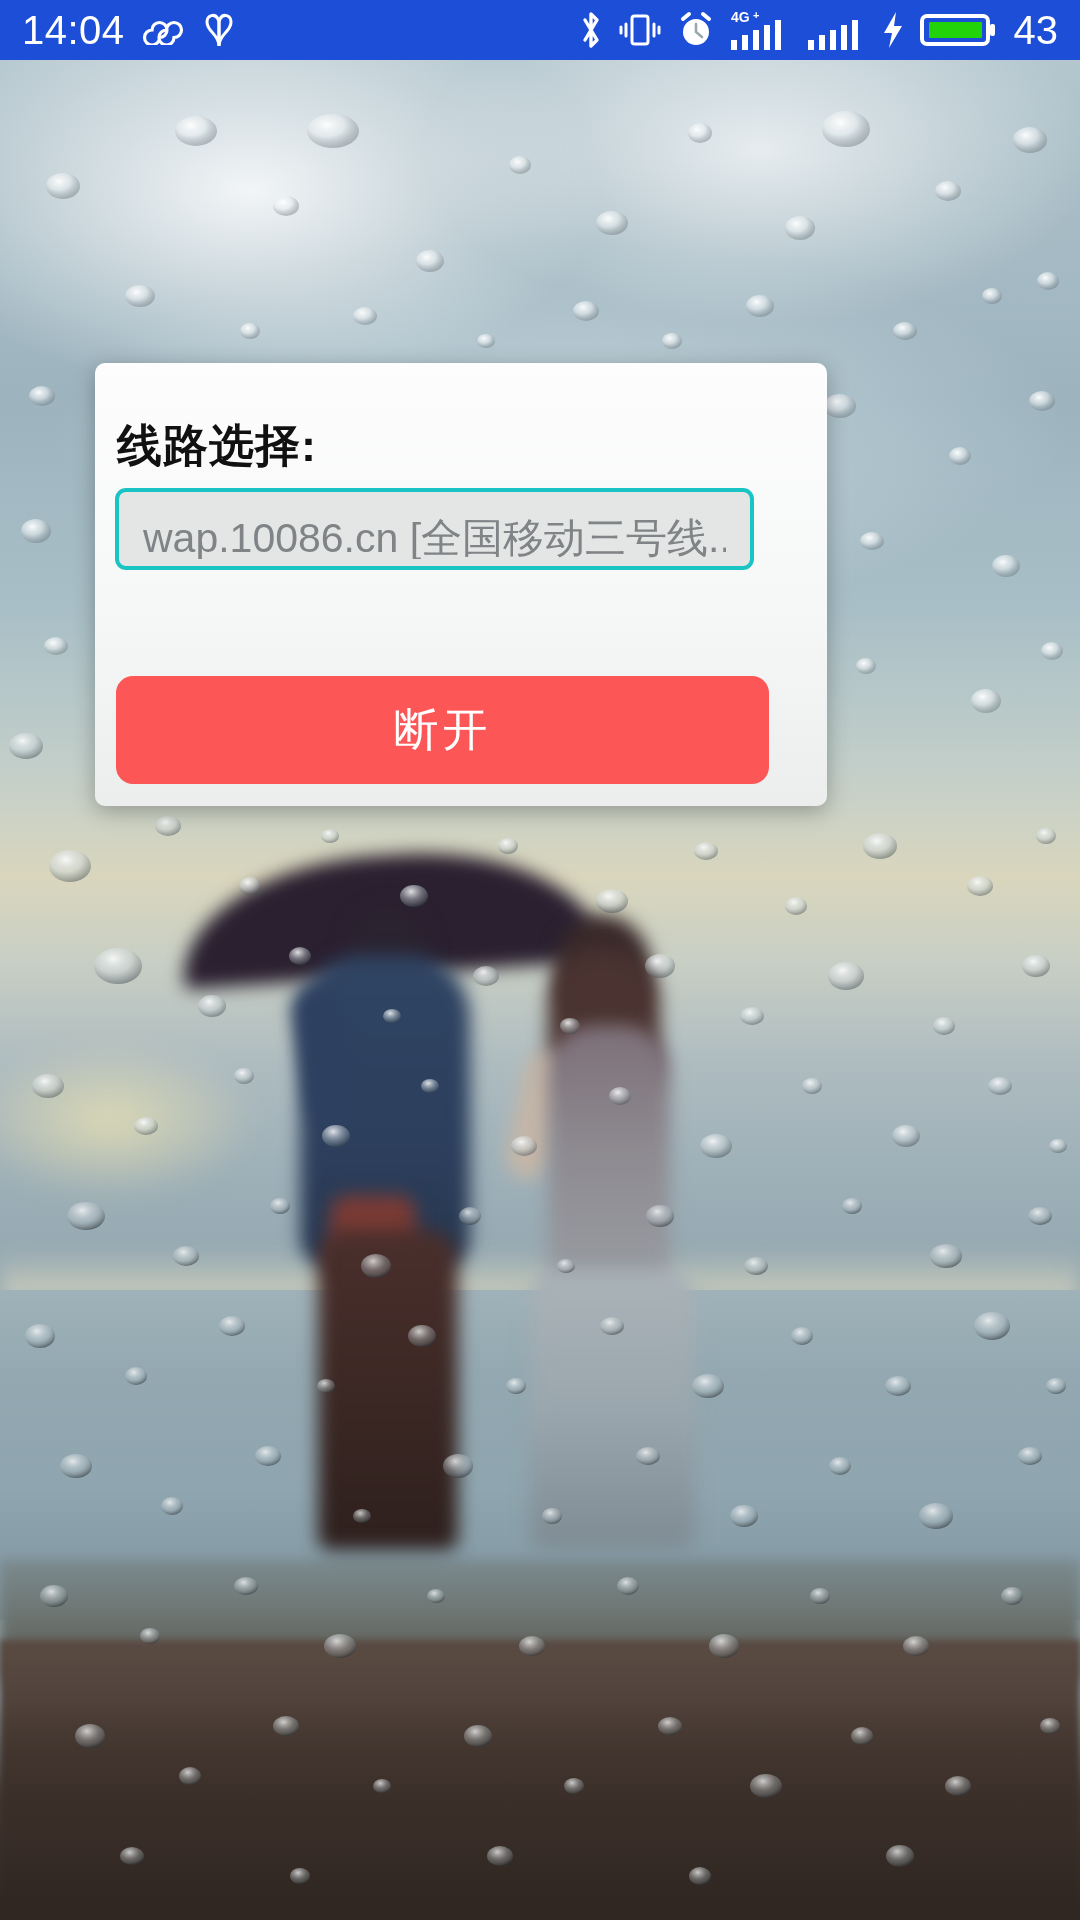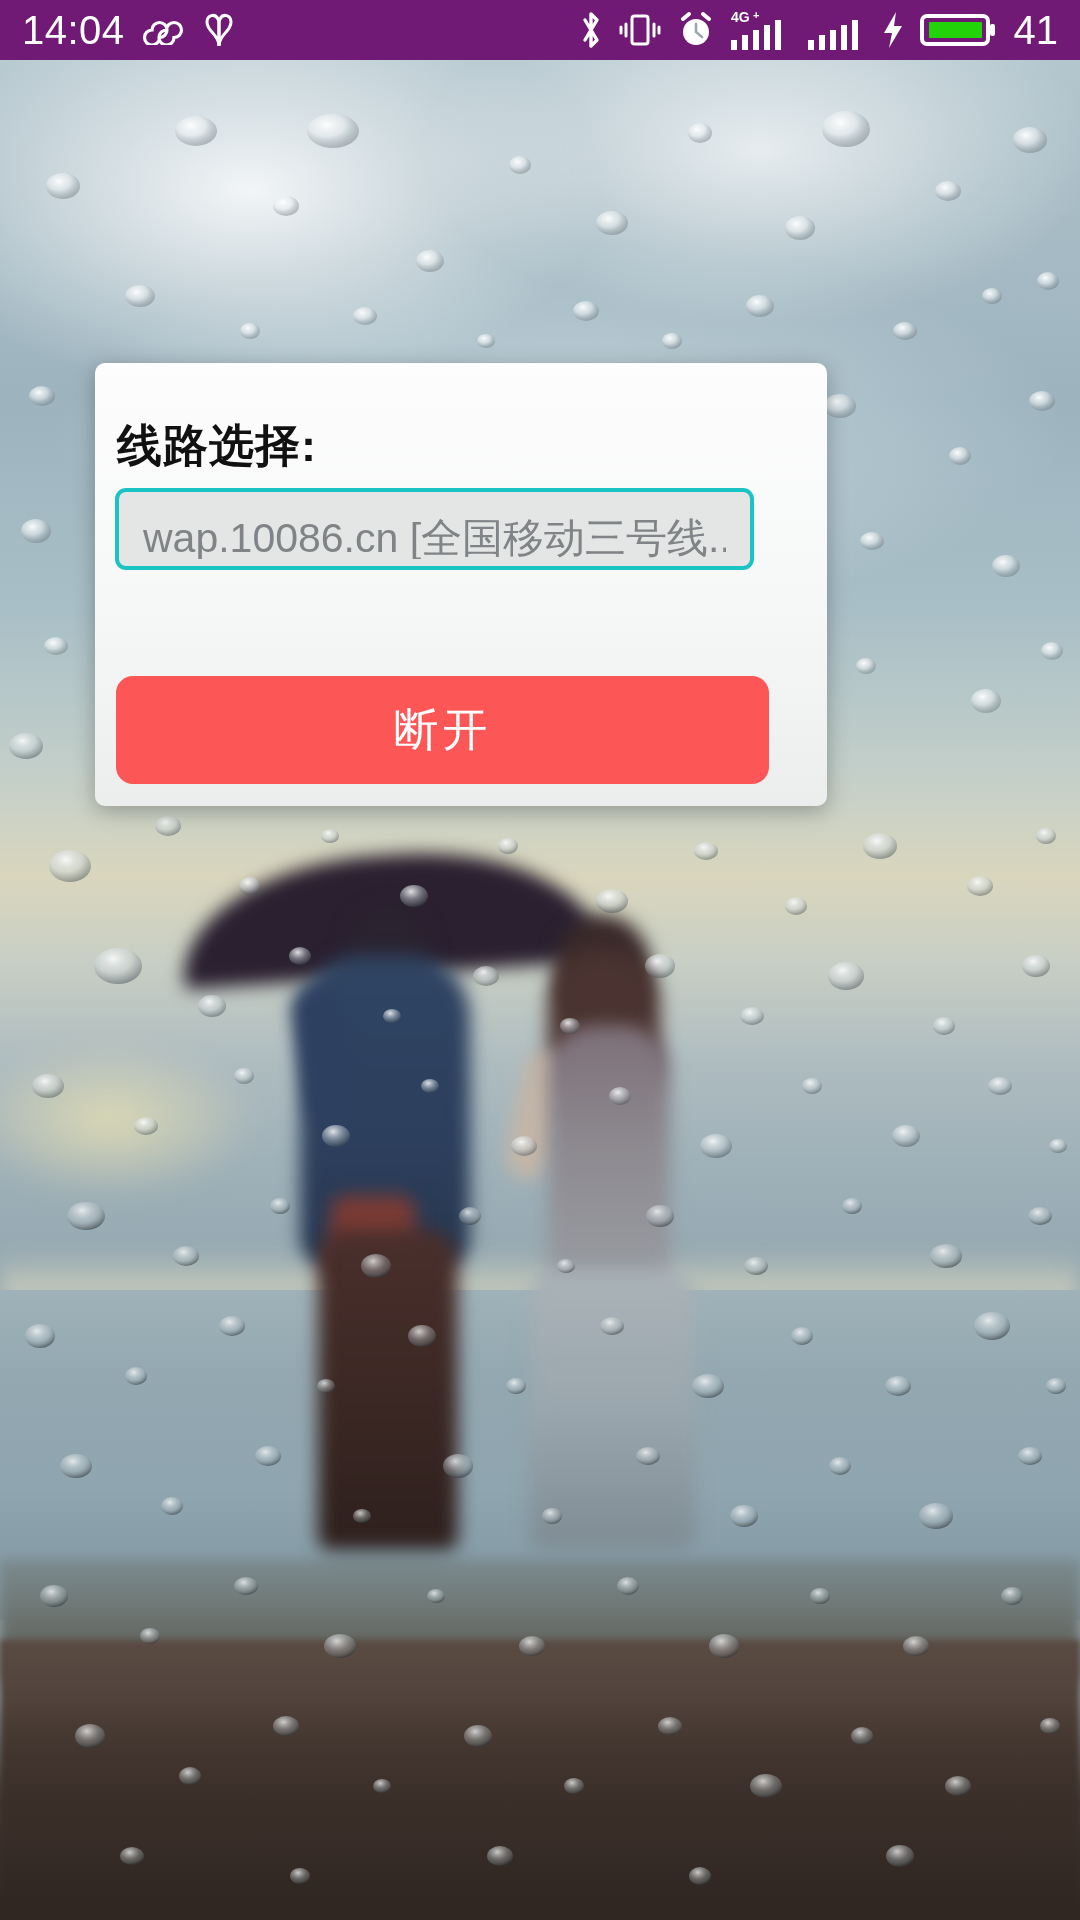--- a/index.html
+++ b/index.html
@@ -103,21 +103,21 @@
     left:330px;top:1195px;width:86px;height:90px;background:#7a3b34;border-radius:18px;
   }
 
   
   .drops{position:absolute;inset:0;pointer-events:none;}
   .drops svg{display:block;width:1080px;height:1920px;}
 
   
   .statusbar{
     position:absolute;left:0;top:0;width:1080px;height:60px;
-    background:#701a75;display:flex;align-items:center;
+    background:#1d4ed8;display:flex;align-items:center;
     padding:8px 22px;box-sizing:border-box;color:#ffffff;
   }
   .sb-left{display:flex;align-items:center;gap:16px;}
   .sb-clock{font-size:40px;letter-spacing:.5px;line-height:1;font-weight:400;}
   .sb-right{margin-left:auto;display:flex;align-items:center;gap:13px;}
   .sb-batt-num{font-size:40px;line-height:1;margin-left:5px;}
   .ico{display:inline-flex;align-items:center;justify-content:center;}
 
   
   .dialog{
@@ -405,21 +405,21 @@
           <path d="M17 3 L5 24 L13 24 L10 39 L23 17 L15 17 Z" fill="#fff"></path>
         </svg>
       </span>
       <span class="ico">
         <svg width="76" height="42" viewBox="0 0 76 42">
           <rect x="2" y="7" width="66" height="28" rx="5" fill="none" stroke="#fff" stroke-width="4"></rect>
           <rect x="70" y="15" width="5" height="12" rx="2" fill="#fff"></rect>
           <rect x="9" y="13" width="53" height="16" rx="1" fill="#22d30a"></rect>
         </svg>
       </span>
-      <span class="sb-batt-num">41</span>
+      <span class="sb-batt-num">43</span>
     </div>
   </div>
 
   <div class="dialog">
 
     <div class="dlg-title">线路选择:</div>
 
     <div class="route-select">
       <span class="route-text" title="wap.10086.cn [全国移动三号线..">wap.10086.cn [全国移动三号线..</span>
     </div>

